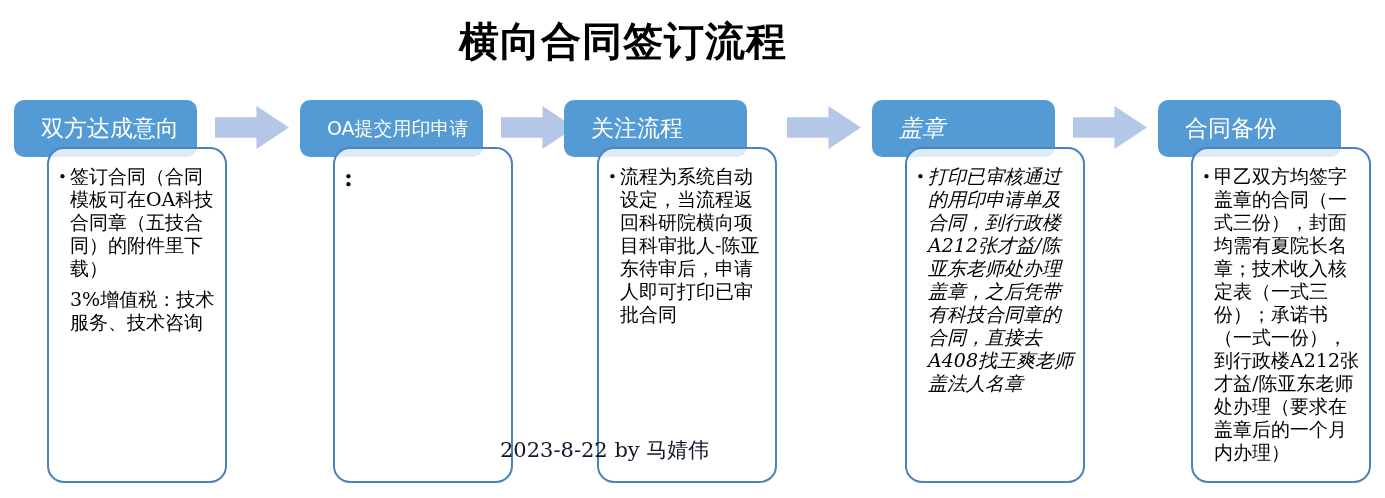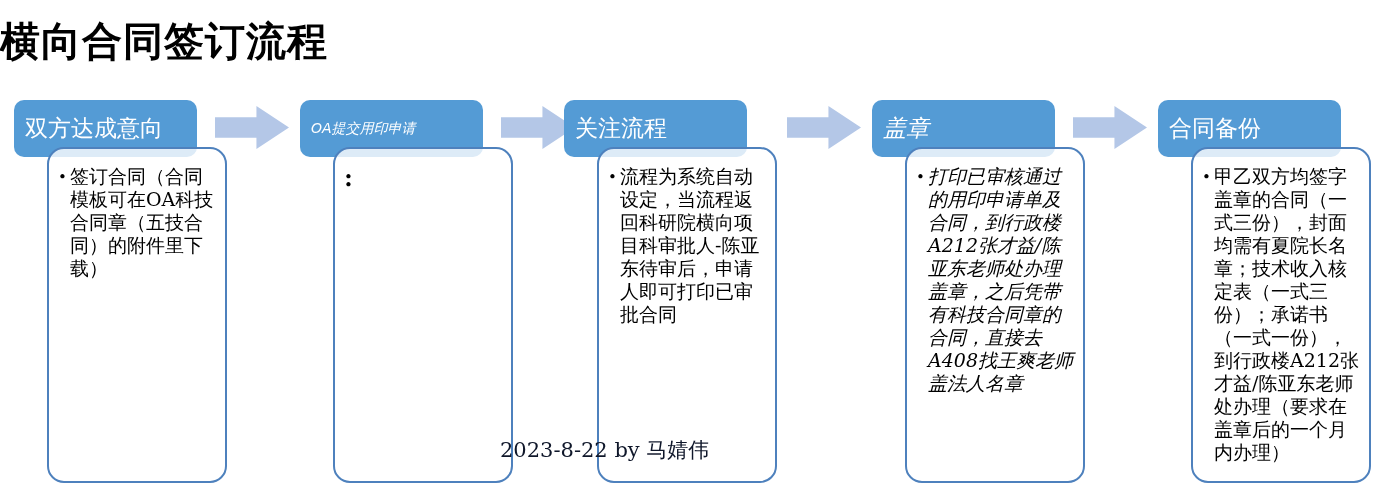--- a/index.html
+++ b/index.html
@@ -2,33 +2,33 @@
 <html><head>
 <meta charset="utf-8">
 <style>
   html,body{margin:0;padding:0;background:#fff;}
   .canvas{
     position:relative;width:1385px;height:498px;background:#ffffff;overflow:hidden;
     font-family:"DejaVu Sans","Liberation Sans",sans-serif;
   }
   .title{
     position:absolute;top:14px;left:0;width:1246px;margin:0;
-    text-align:left;font-size:40px;font-weight:600;color:#000;letter-spacing:1px;
+    text-align:center;font-size:40px;font-weight:600;color:#000;letter-spacing:1px;
     font-family:"DejaVu Sans","Liberation Sans",sans-serif;
   }
   #steps{position:absolute;inset:0;}
   .step{position:absolute;top:100px;width:214px;height:383px;}
   .step-header{
     position:absolute;left:0;top:0;width:183px;height:57px;
     background:var(--header-fill,#549BD5);
     border-radius:10px;color:#fff;display:flex;align-items:center;
-    padding-left:11px;box-sizing:border-box;font-size:23px;z-index:1;
+    padding-left:27px;box-sizing:border-box;font-size:23px;z-index:1;
     white-space:nowrap;
   }
-  .step-header.h1{font-size:14px;font-style:italic;}
+  .step-header.h1{font-size:19px;}
   .step-body{
     position:absolute;left:33px;top:47px;width:180px;height:336px;
     background:rgba(255,255,255,0.8);
     border:2px solid var(--box-border,#4E81BD);
     border-radius:17px;box-sizing:border-box;z-index:2;
     padding:16px 8px 6px 8px;overflow:hidden;
     font-family:"DejaVu Serif","Liberation Serif",serif;
     font-size:19px;line-height:23px;color:#000;
   }
   .para{position:relative;padding-left:13px;margin:0 0 8px 0;}
@@ -47,20 +47,21 @@
 </head>
 <body>
 
 <div class="canvas" style="--header-fill: #549BD5; --arrow-fill: #B4C7E7; --box-border: #4E81BD;">
   <h1 class="title">横向合同签订流程</h1>
   <div id="steps">
   <div class="step" style="left: 14px;">
     <div class="step-header h0">双方达成意向</div>
     <div class="step-body">
           <div class="para"><span class="dot">•</span><span>签订合同（合同模板可在OA科技合同章（五技合同）的附件里下载）</span></div>
+          <div class="para no-bullet"><span>3%增值税：技术服务、技术咨询</span></div>
         </div>
   </div>
 <div class="arrow" style="left: 215px;"></div>
   <div class="step" style="left: 300px;">
     <div class="step-header h1">OA提交用印申请</div>
     <div class="step-body">
           <div class="para"><span class="dot">•</span></div>
           <div class="para"><span class="dot">•</span></div>
         </div>
   </div>

